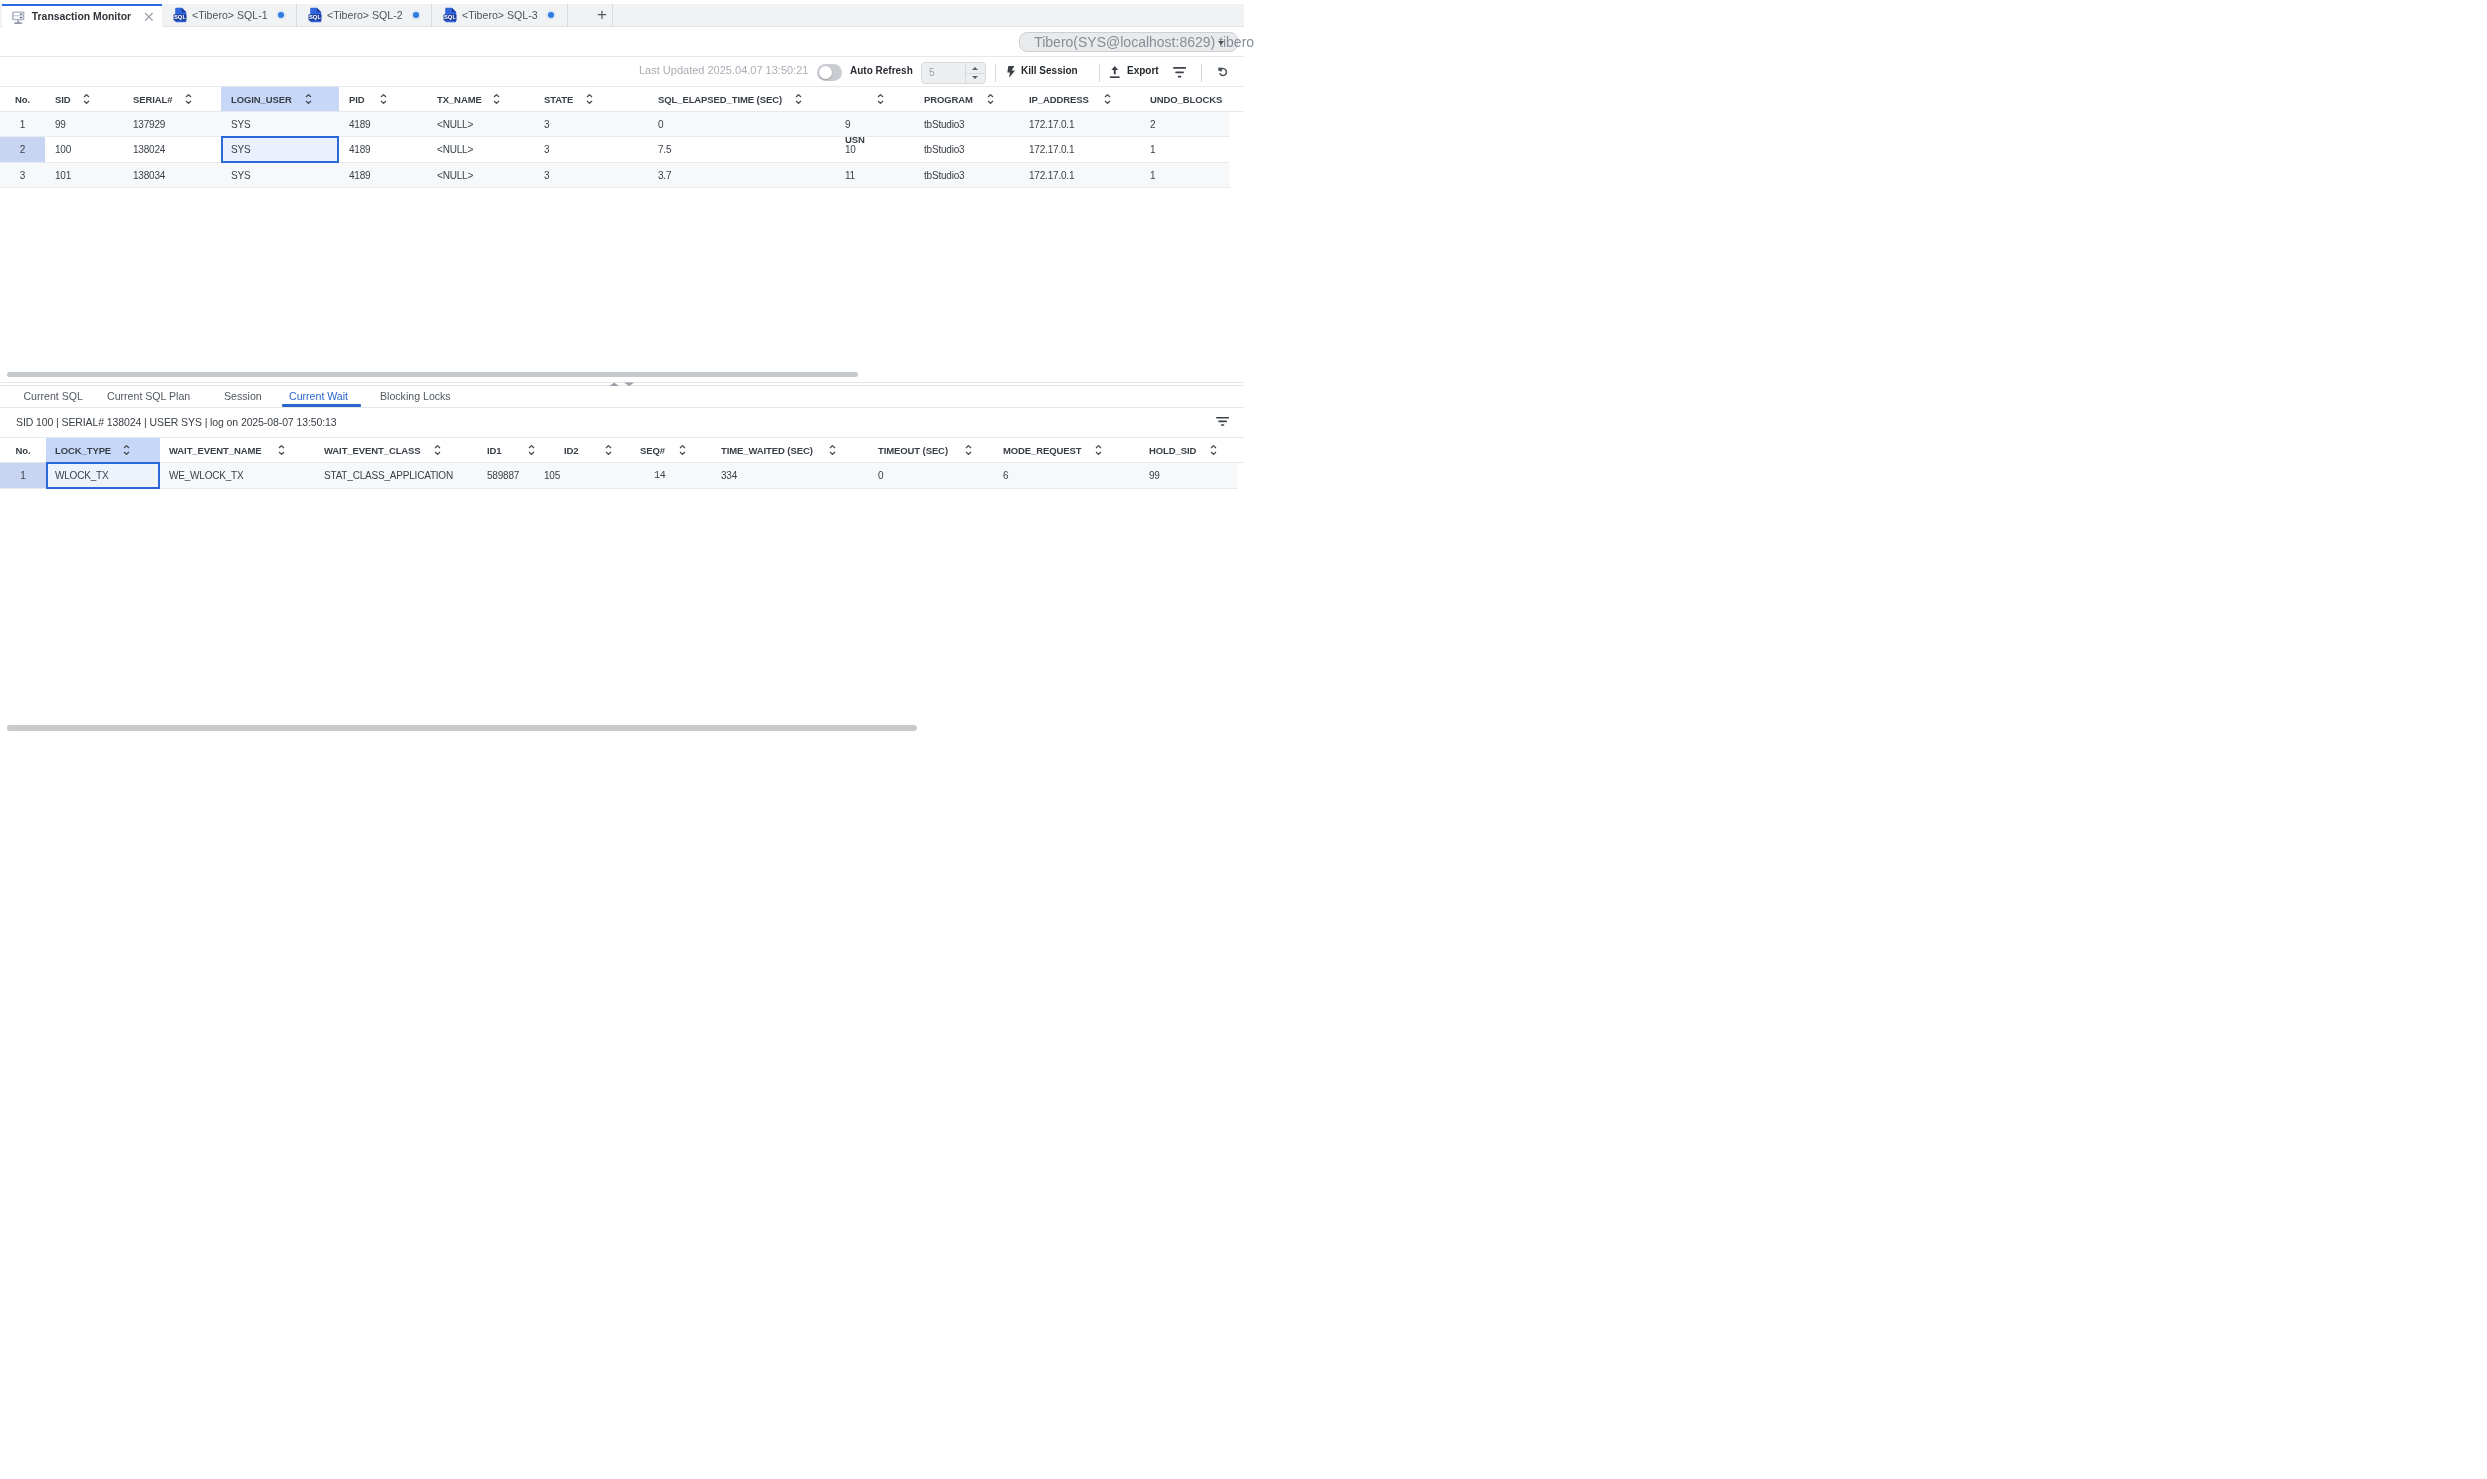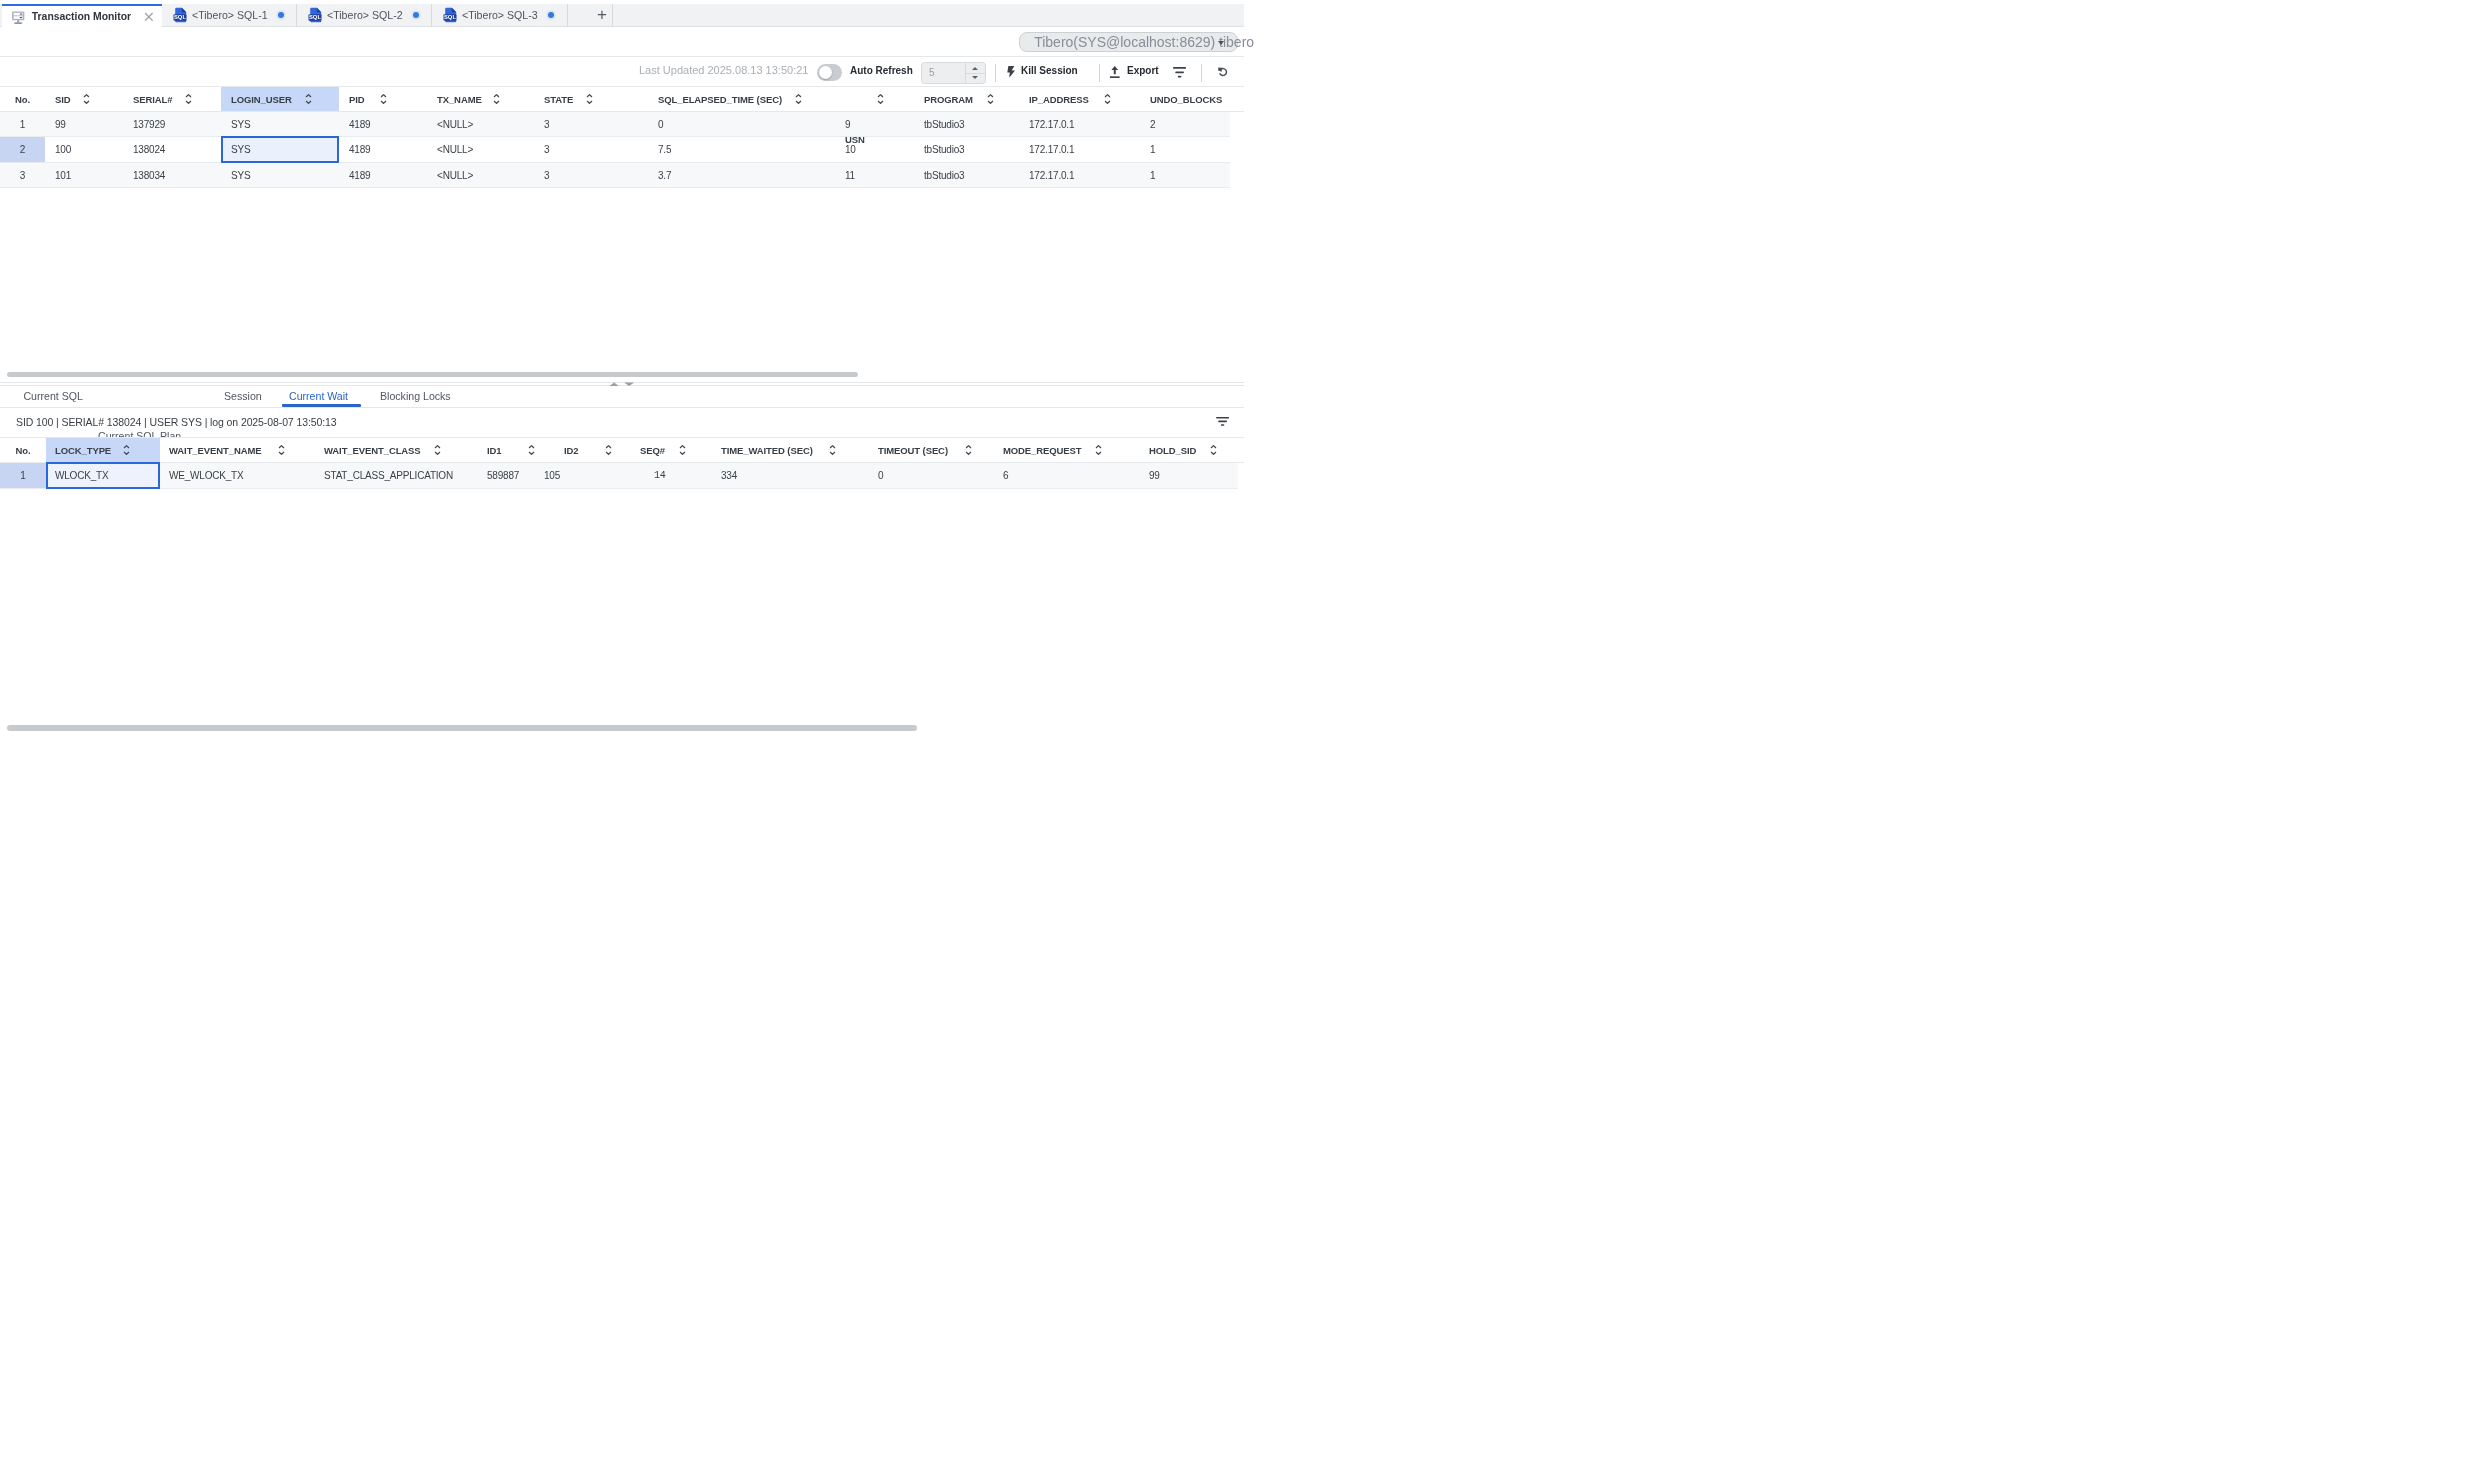--- a/index.html
+++ b/index.html
@@ -163,21 +163,21 @@
     <rect x="9.6" y="3" width="3" height="1.5" fill="#8aa33e"></rect>
     <rect x="2" y="7" width="12" height="3.1" fill="#fff"></rect>
     <circle cx="11.2" cy="9.8" r="4.3" fill="#fff"></circle>
     <circle cx="11.2" cy="9.8" r="3.3" fill="#3ecb6b"></circle>
   </svg>
   <span class="ctxt">Tibero(SYS@localhost:8629) tibero</span>
   <span class="caret"></span>
 </div>
 
 <div id="toolbar"></div>
-<div id="lastupd">Last Updated 2025.08.13 13:50:21</div>
+<div id="lastupd">Last Updated 2025.04.07 13:50:21</div>
 <div id="toggle">
     <div class="knob"></div>
   </div>
 <div id="autoref">Auto Refresh</div>
 <div id="spin">
     <span class="num">5</span>
     <span class="sdiv"></span>
     <span class="hdiv"></span>
     <span class="up"></span>
     <span class="dn"></span>
@@ -308,21 +308,21 @@
 <div class="sbar" style="left:7px; top:372px; width:851px; height:4.9px;"></div>
 <div id="split-l1"></div>
 <div id="split-l2"></div>
 <svg class="abs" style="left:609px; top:382px;" width="26.5" height="4.4" viewBox="0 0 30 5">
   <path d="M0.5 4.5 L5.8 0.5 L11 4.5 Z" fill="#9aa0a7"></path>
   <path d="M17 0.5 L28.5 0.5 L22.8 4.7 Z" fill="#9aa0a7"></path>
 </svg>
 
 <div id="btabs">
   <span class="btab" style="left:23.4px;">Current SQL</span>
-  <span class="btab" style="left:98px;margin-top:40px;">Current SQL Plan</span>
+  <span class="btab" style="left:107px;">Current SQL Plan</span>
   <span class="btab" style="left:224px;">Session</span>
   <span class="btab" id="btab-active" style="left:289px;">Current Wait</span>
   <span class="btab" style="left:380px;">Blocking Locks</span>
 </div>
 <div id="bunderline"></div>
 <div id="btabs-border"></div>
 
 <div id="infobar">SID 100 | SERIAL# 138024 | USER SYS | log on 2025-08-07 13:50:13</div>
 <svg class="abs" style="left:1216px; top:417px;" width="13.2" height="8.8" viewBox="0 0 15 10">
   <rect x="0" y="0" width="15" height="1.8" rx="0.9" fill="#3c4147"></rect>

